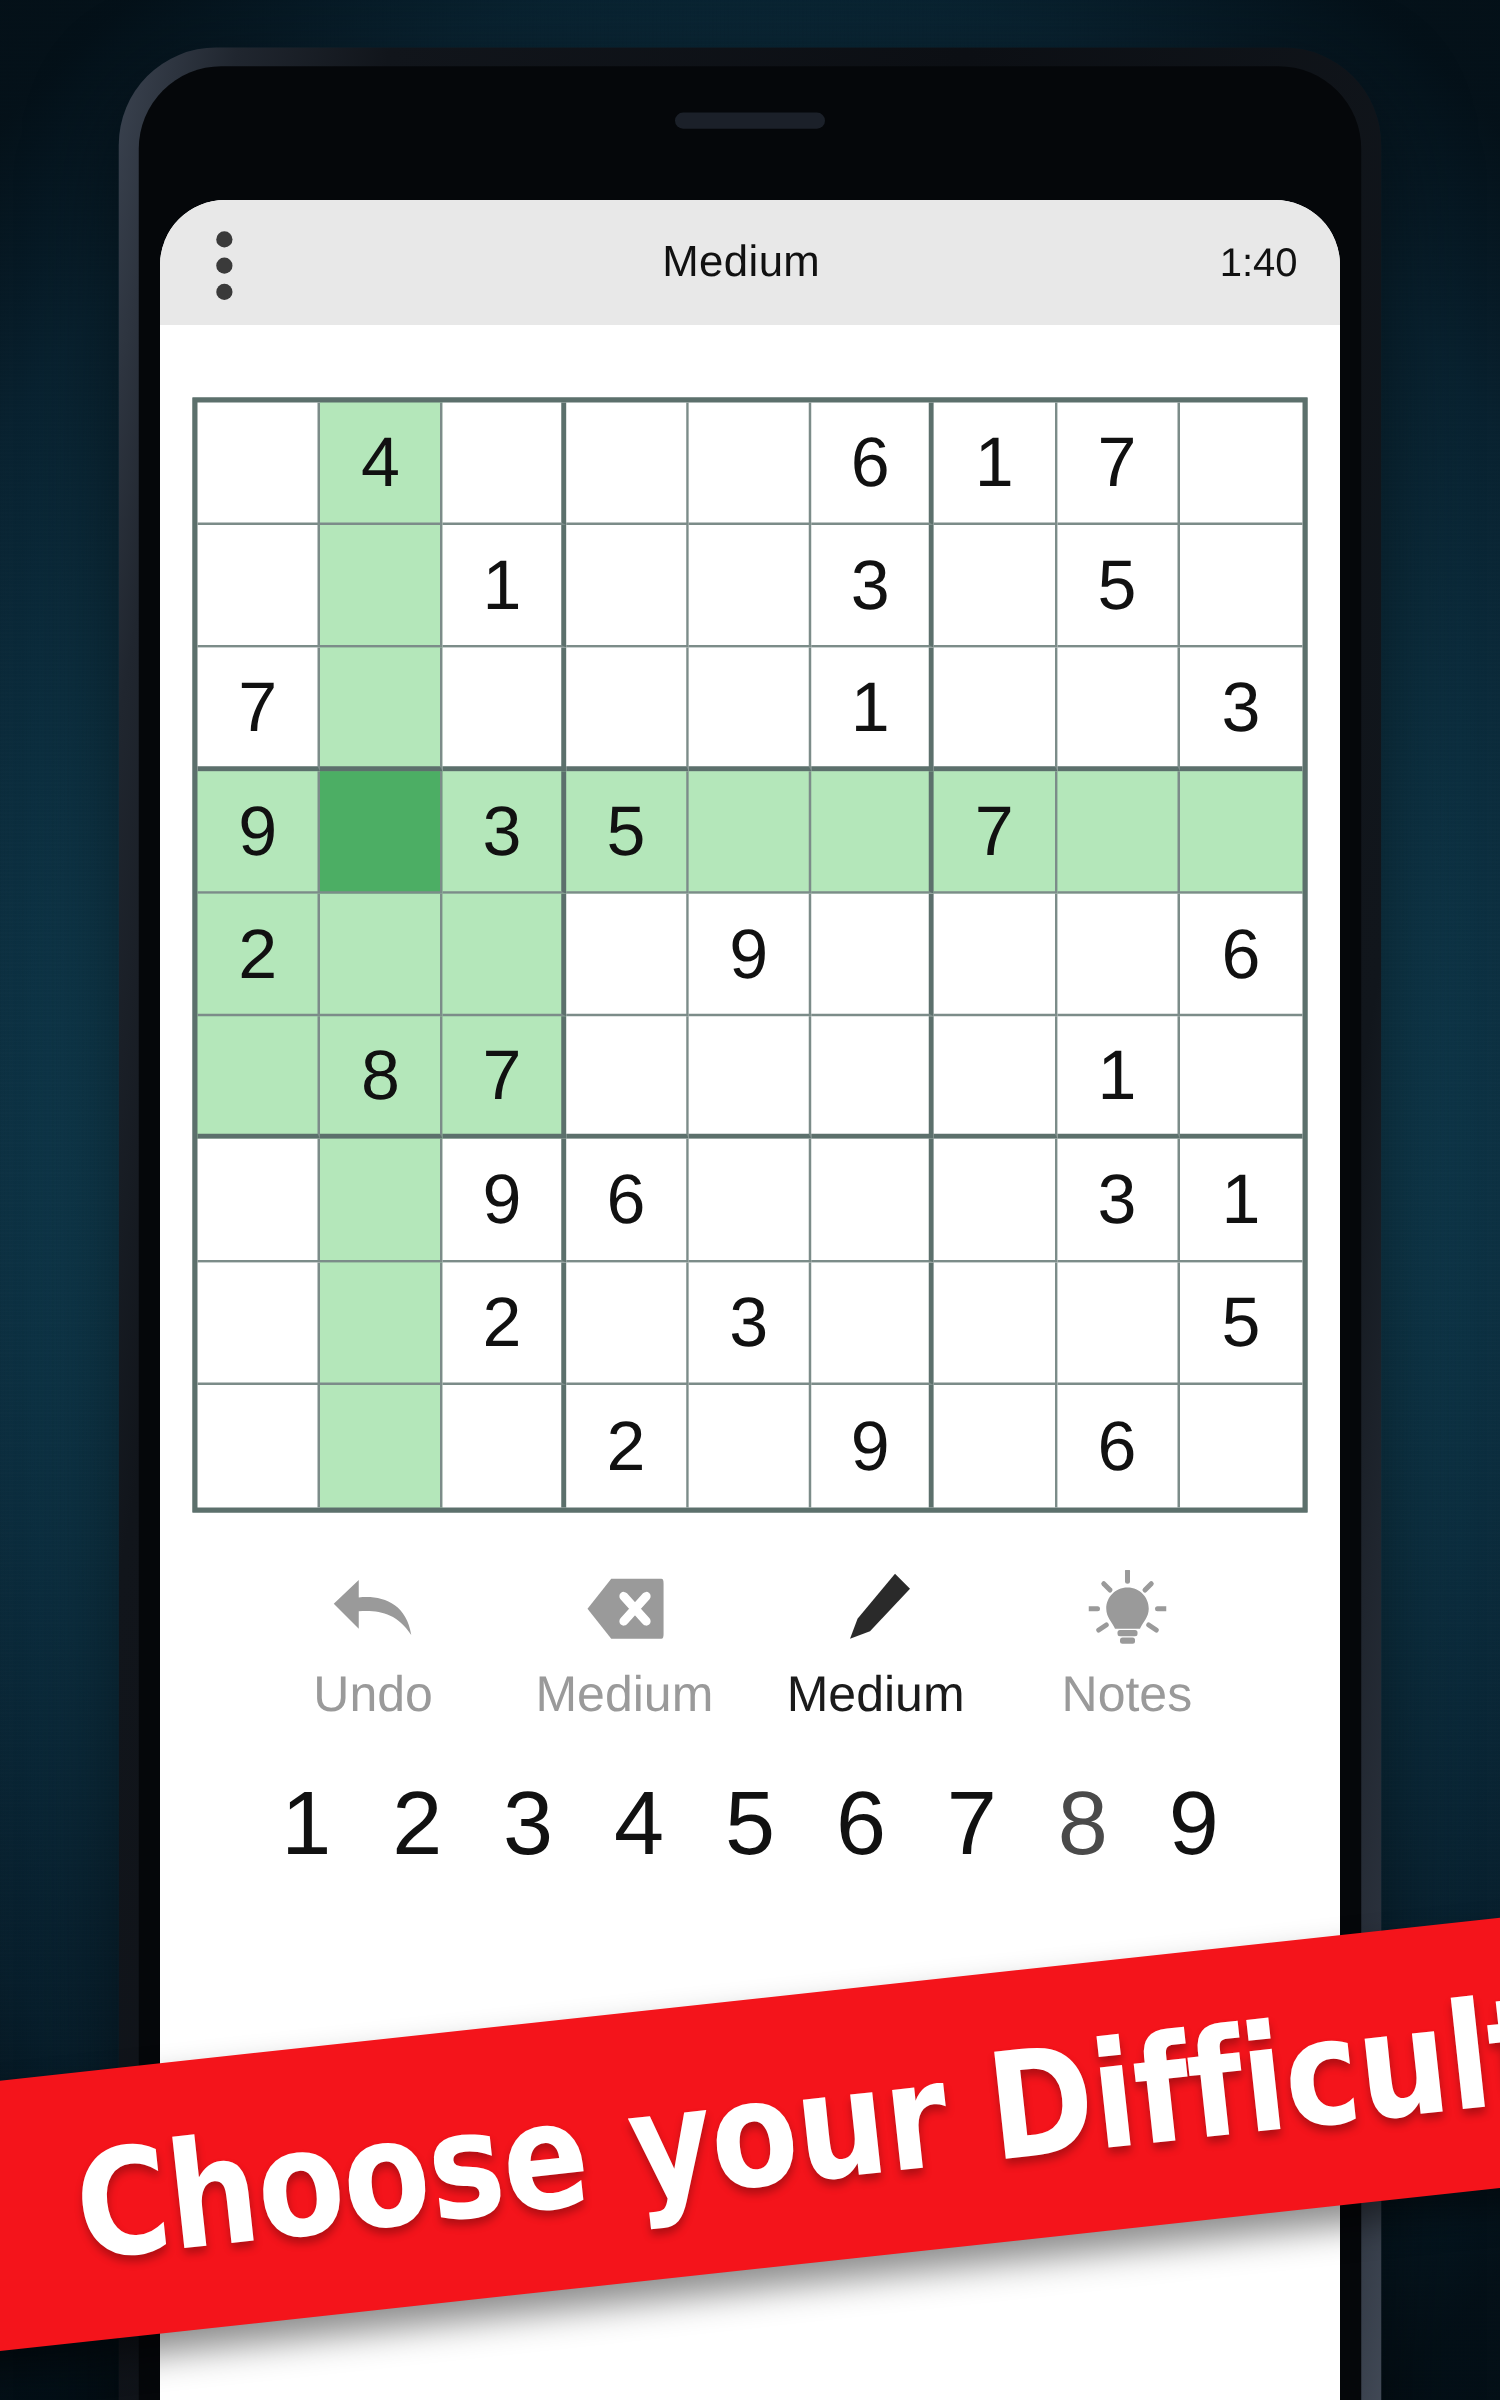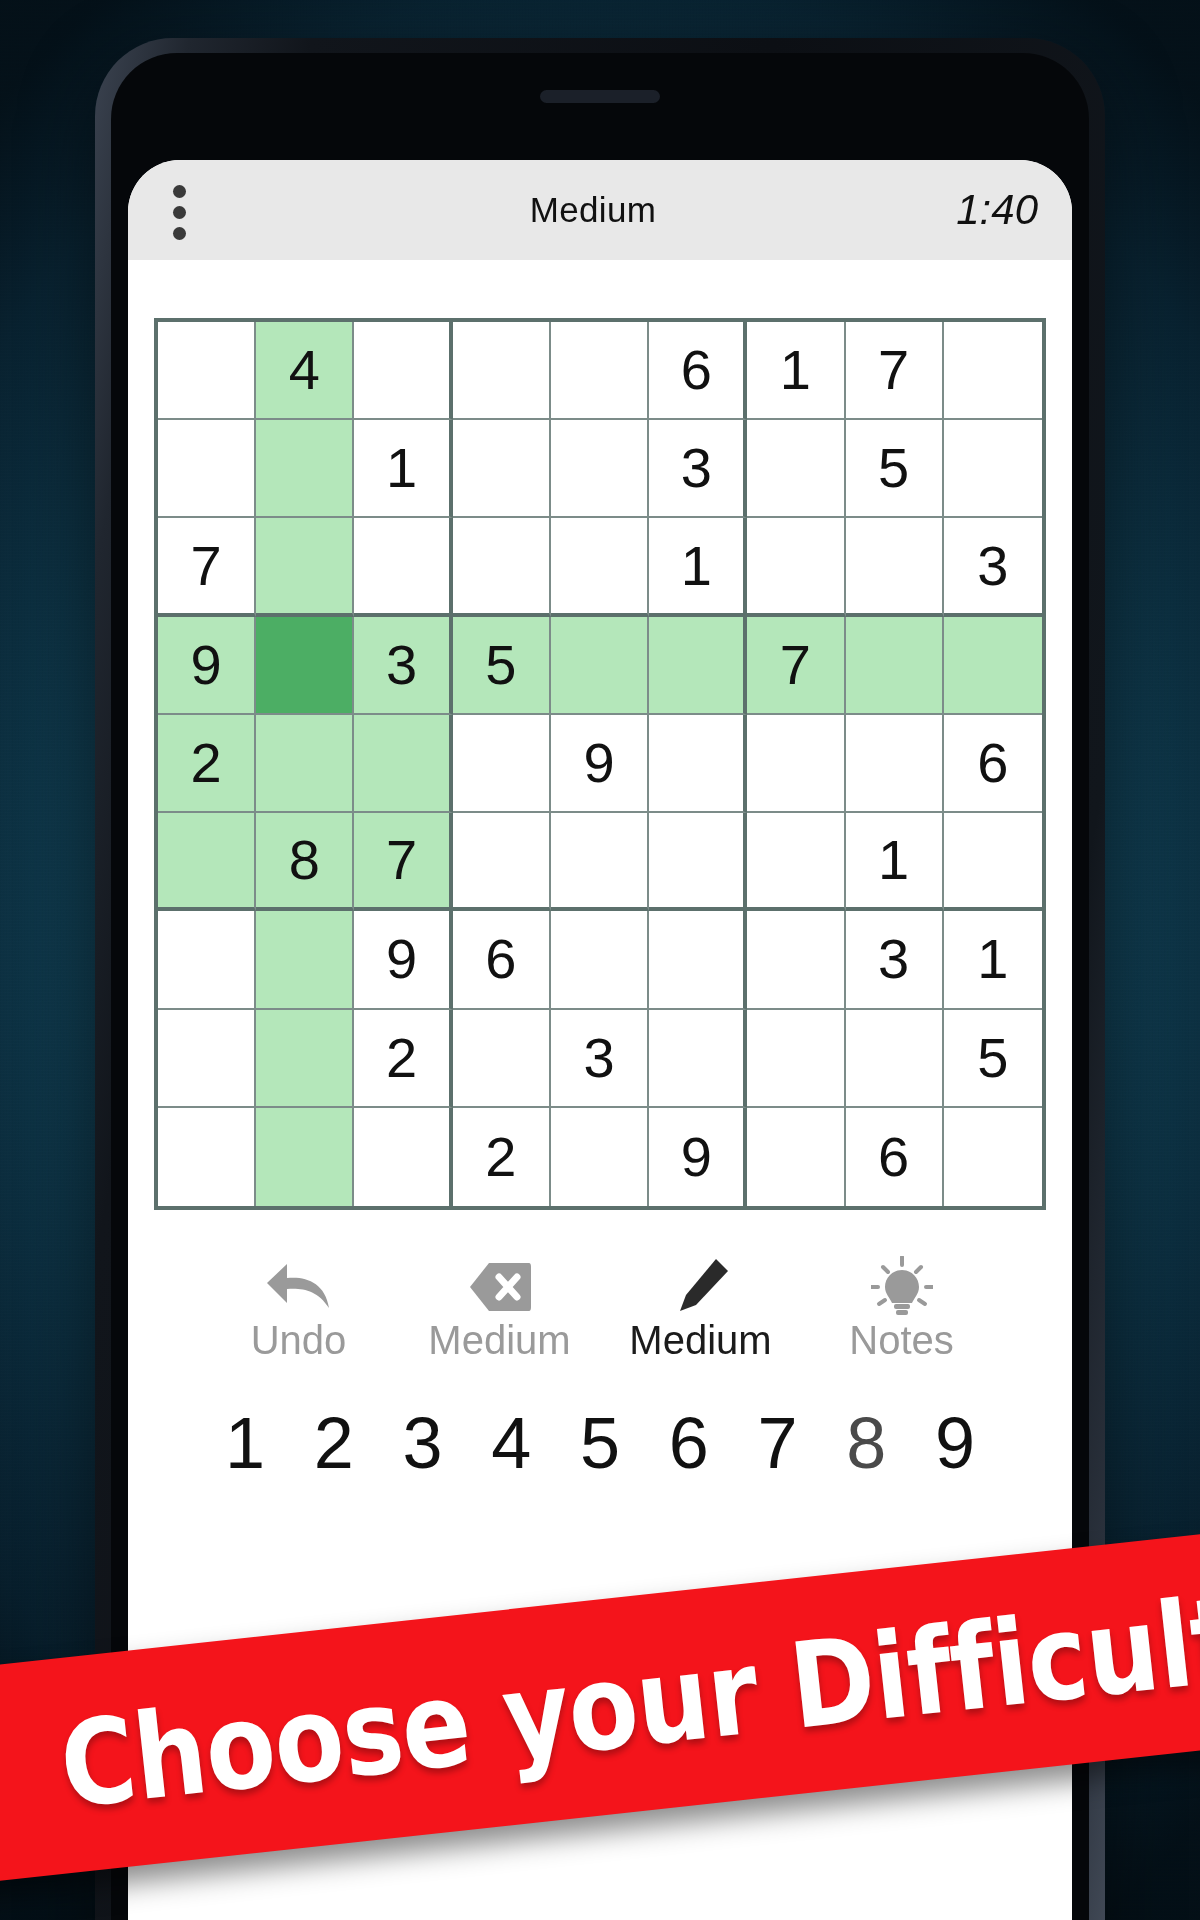--- a/index.html
+++ b/index.html
@@ -109,24 +109,23 @@
   #appbar-title {
     position: absolute;
     left: 0; right: 14px;
     text-align: center;
     font-size: 35px;
     color: #111;
     letter-spacing: .3px;
   }
   #appbar-timer {
     margin-left: auto;
-    font-size: 42px;
+    font-size: 32px;
     color: #111;
     z-index: 2;
-    font-style: italic;
   }
 
   
   #board-area {
     padding: 58px 26px 0 26px;
   }
   #sudoku-grid {
     width: 892px;
     height: 892px;
     margin: 0 auto;
@@ -161,20 +160,21 @@
     margin-top: 46px;
     display: flex;
     justify-content: space-around;
     padding: 0 44px;
   }
   .tool {
     width: 170px;
     display: flex;
     flex-direction: column;
     align-items: center;
+    gap: 16px;
     cursor: pointer;
   }
   .tool-icon { height: 62px; display:flex; align-items:center; justify-content:center; }
   .tool-label { font-size: 40px; color: #9a9a9a; }
   .tool.active .tool-label { color: #1b1b1b; }
 
   
   #numpad {
     margin-top: 44px;
     display: flex;

